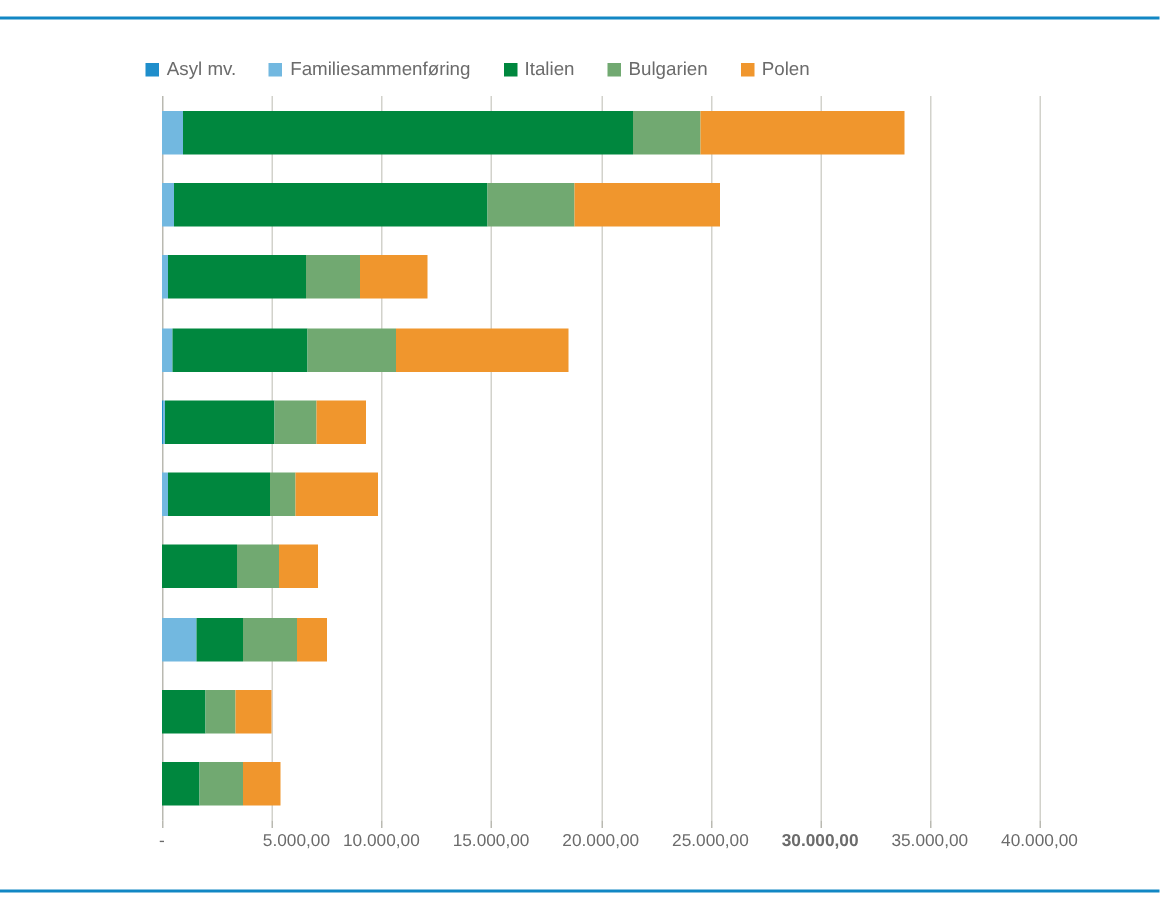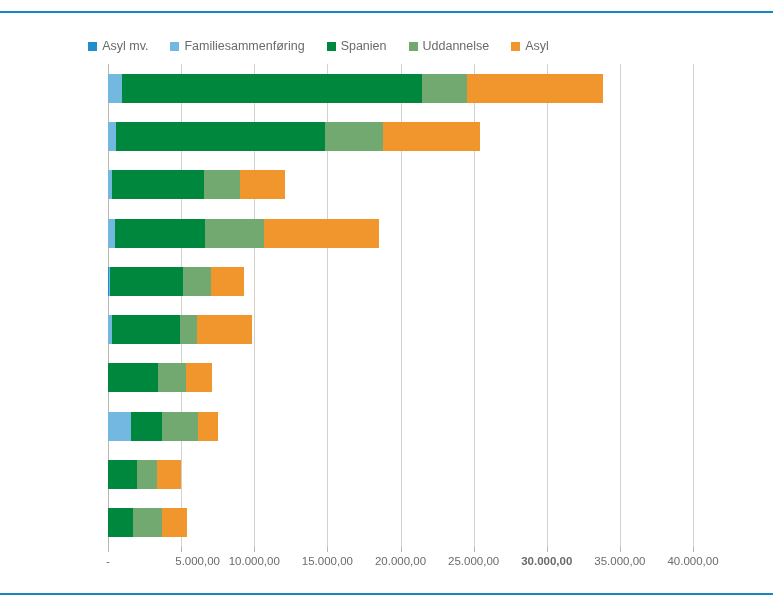--- a/index.html
+++ b/index.html
@@ -62,29 +62,29 @@
       <div class="legend-item">
         <span class="legend-swatch" style="background: rgb(31, 142, 203);"></span>
         <span class="legend-label">Asyl mv.</span>
       </div>
       <div class="legend-item">
         <span class="legend-swatch" style="background: rgb(114, 184, 224);"></span>
         <span class="legend-label">Familiesammenføring</span>
       </div>
       <div class="legend-item">
         <span class="legend-swatch" style="background: rgb(0, 135, 62);"></span>
-        <span class="legend-label">Spanien</span>
+        <span class="legend-label">Italien</span>
       </div>
       <div class="legend-item">
         <span class="legend-swatch" style="background: rgb(113, 169, 113);"></span>
-        <span class="legend-label">Uddannelse</span>
+        <span class="legend-label">Bulgarien</span>
       </div>
       <div class="legend-item">
         <span class="legend-swatch" style="background: rgb(240, 150, 45);"></span>
-        <span class="legend-label">Asyl</span>
+        <span class="legend-label">Polen</span>
       </div>
     </div>
 
 
   <div id="plot">
     <div class="axis-line"></div>
     <div id="grid">
         <div class="gridline" style="left: 73.125px;"></div>
         <div class="gridline" style="left: 146.25px;"></div>
         <div class="gridline" style="left: 219.375px;"></div>

